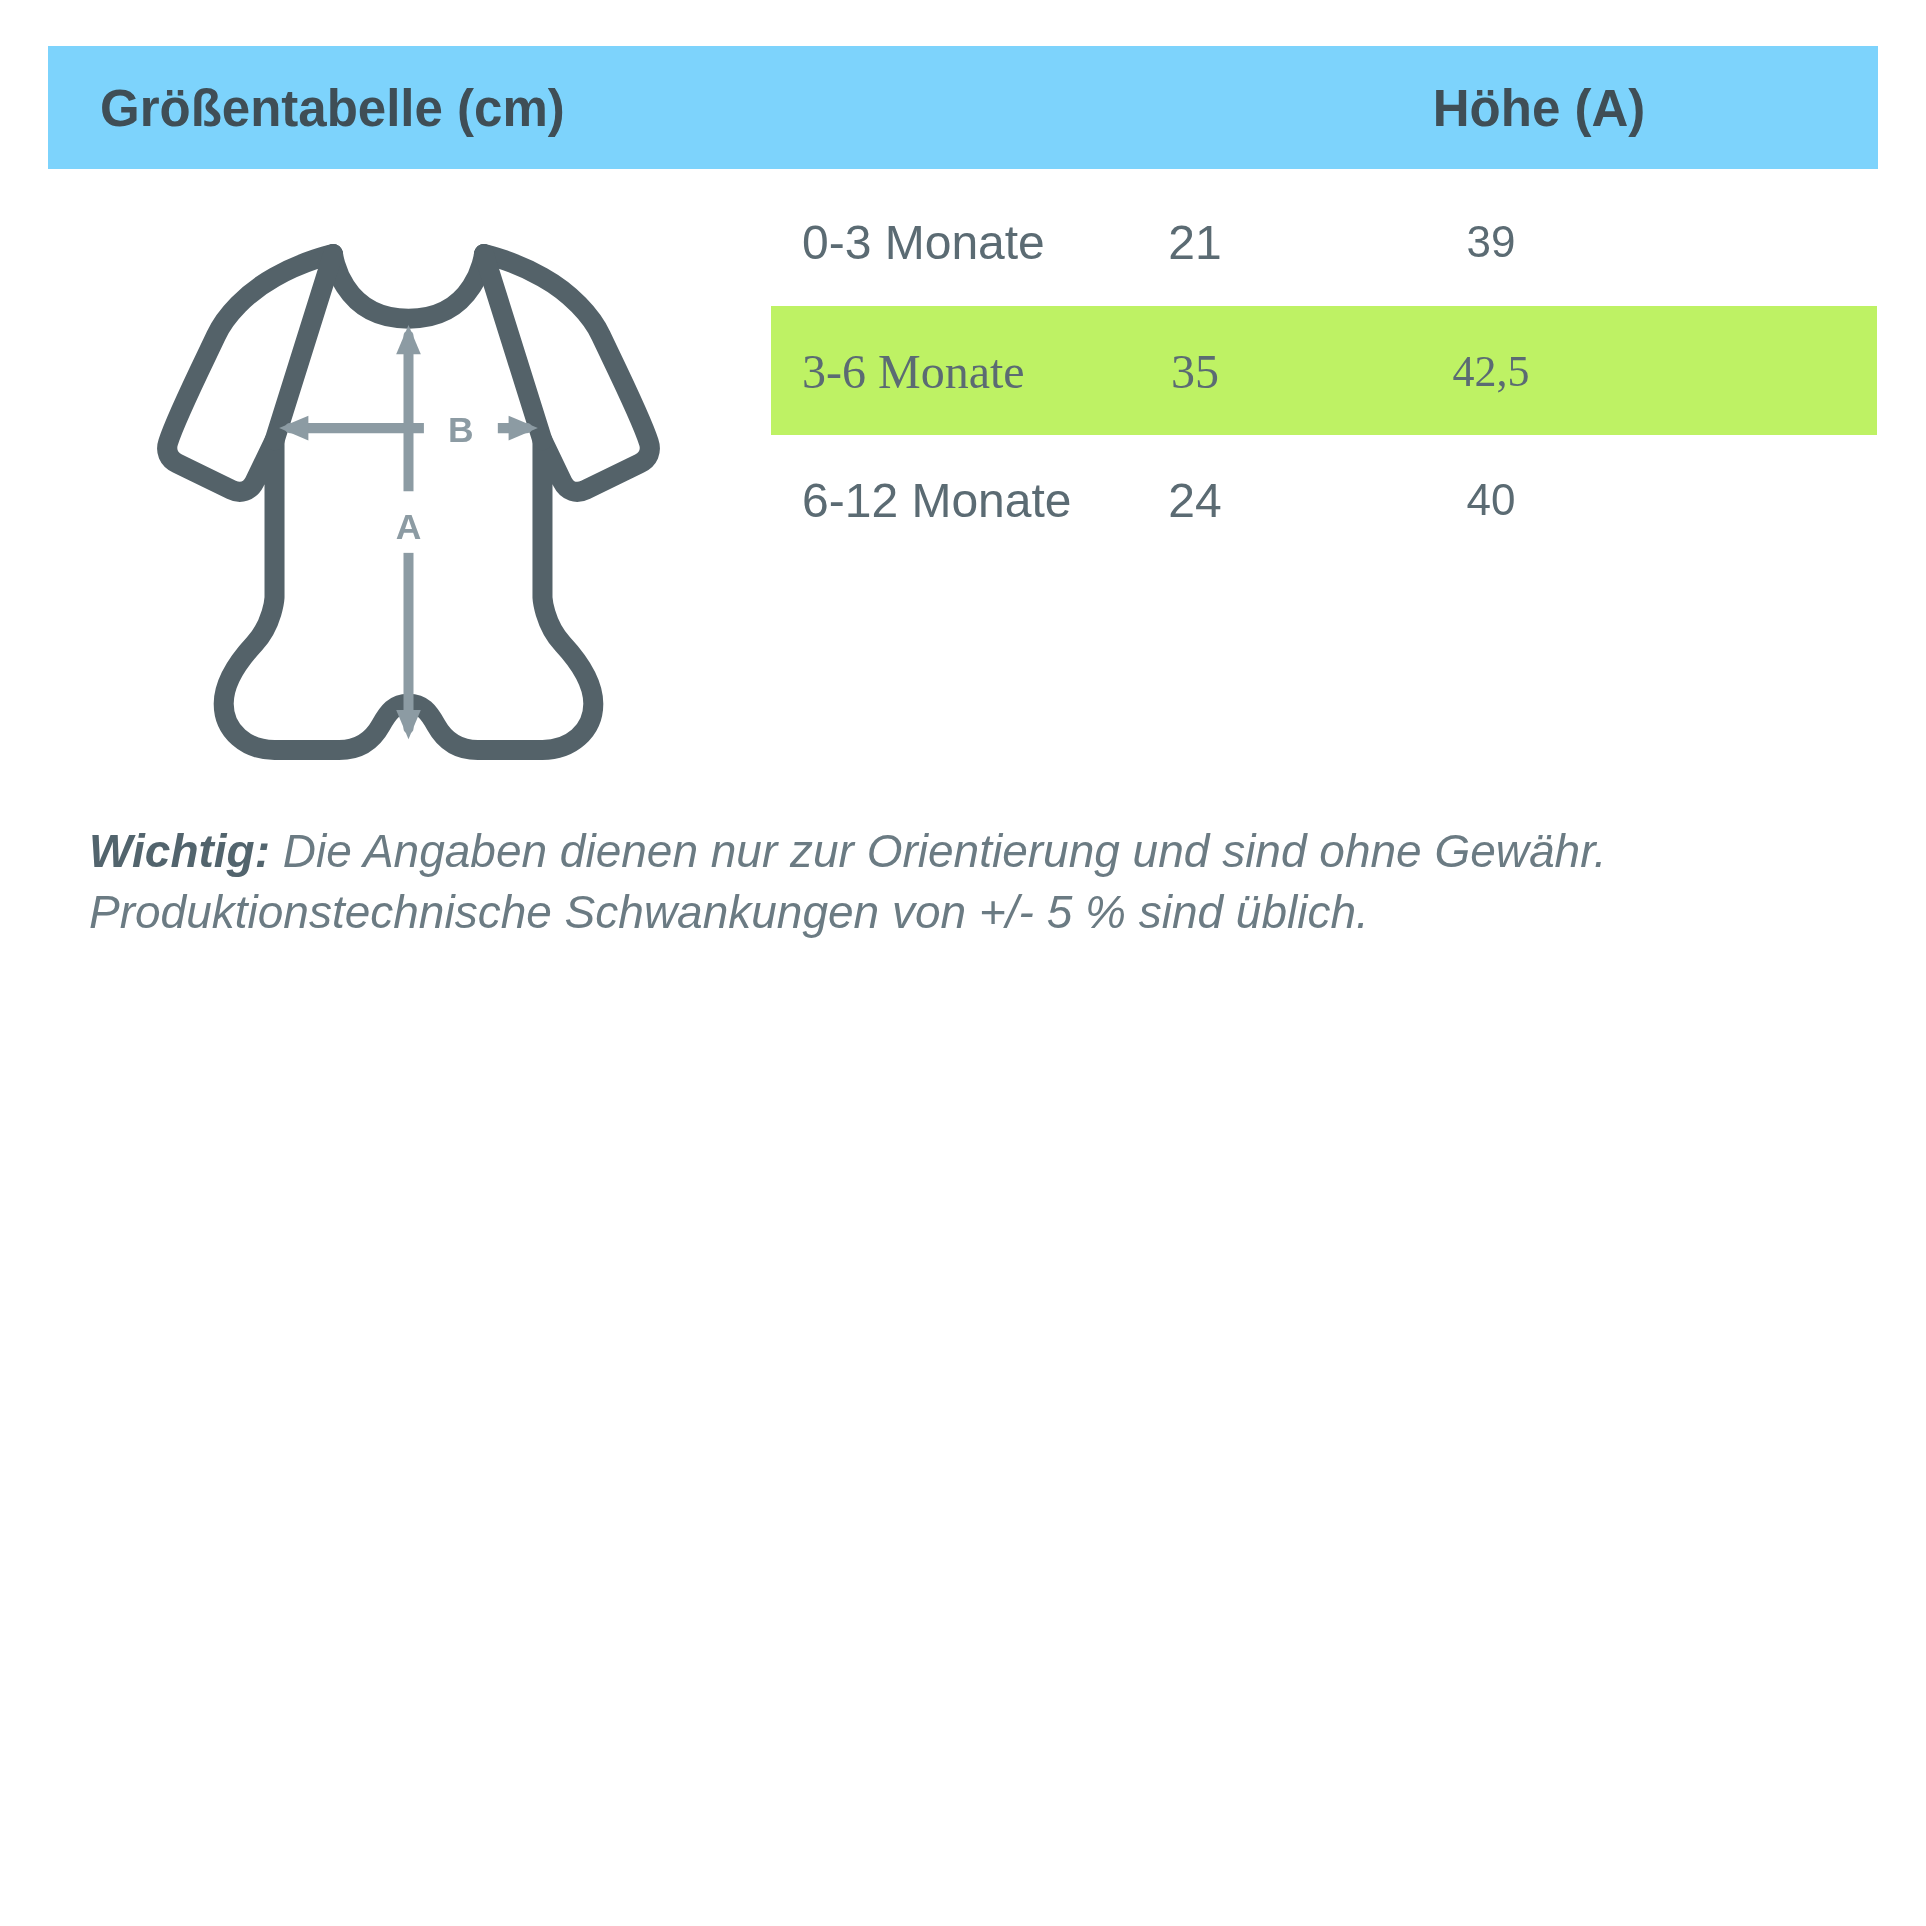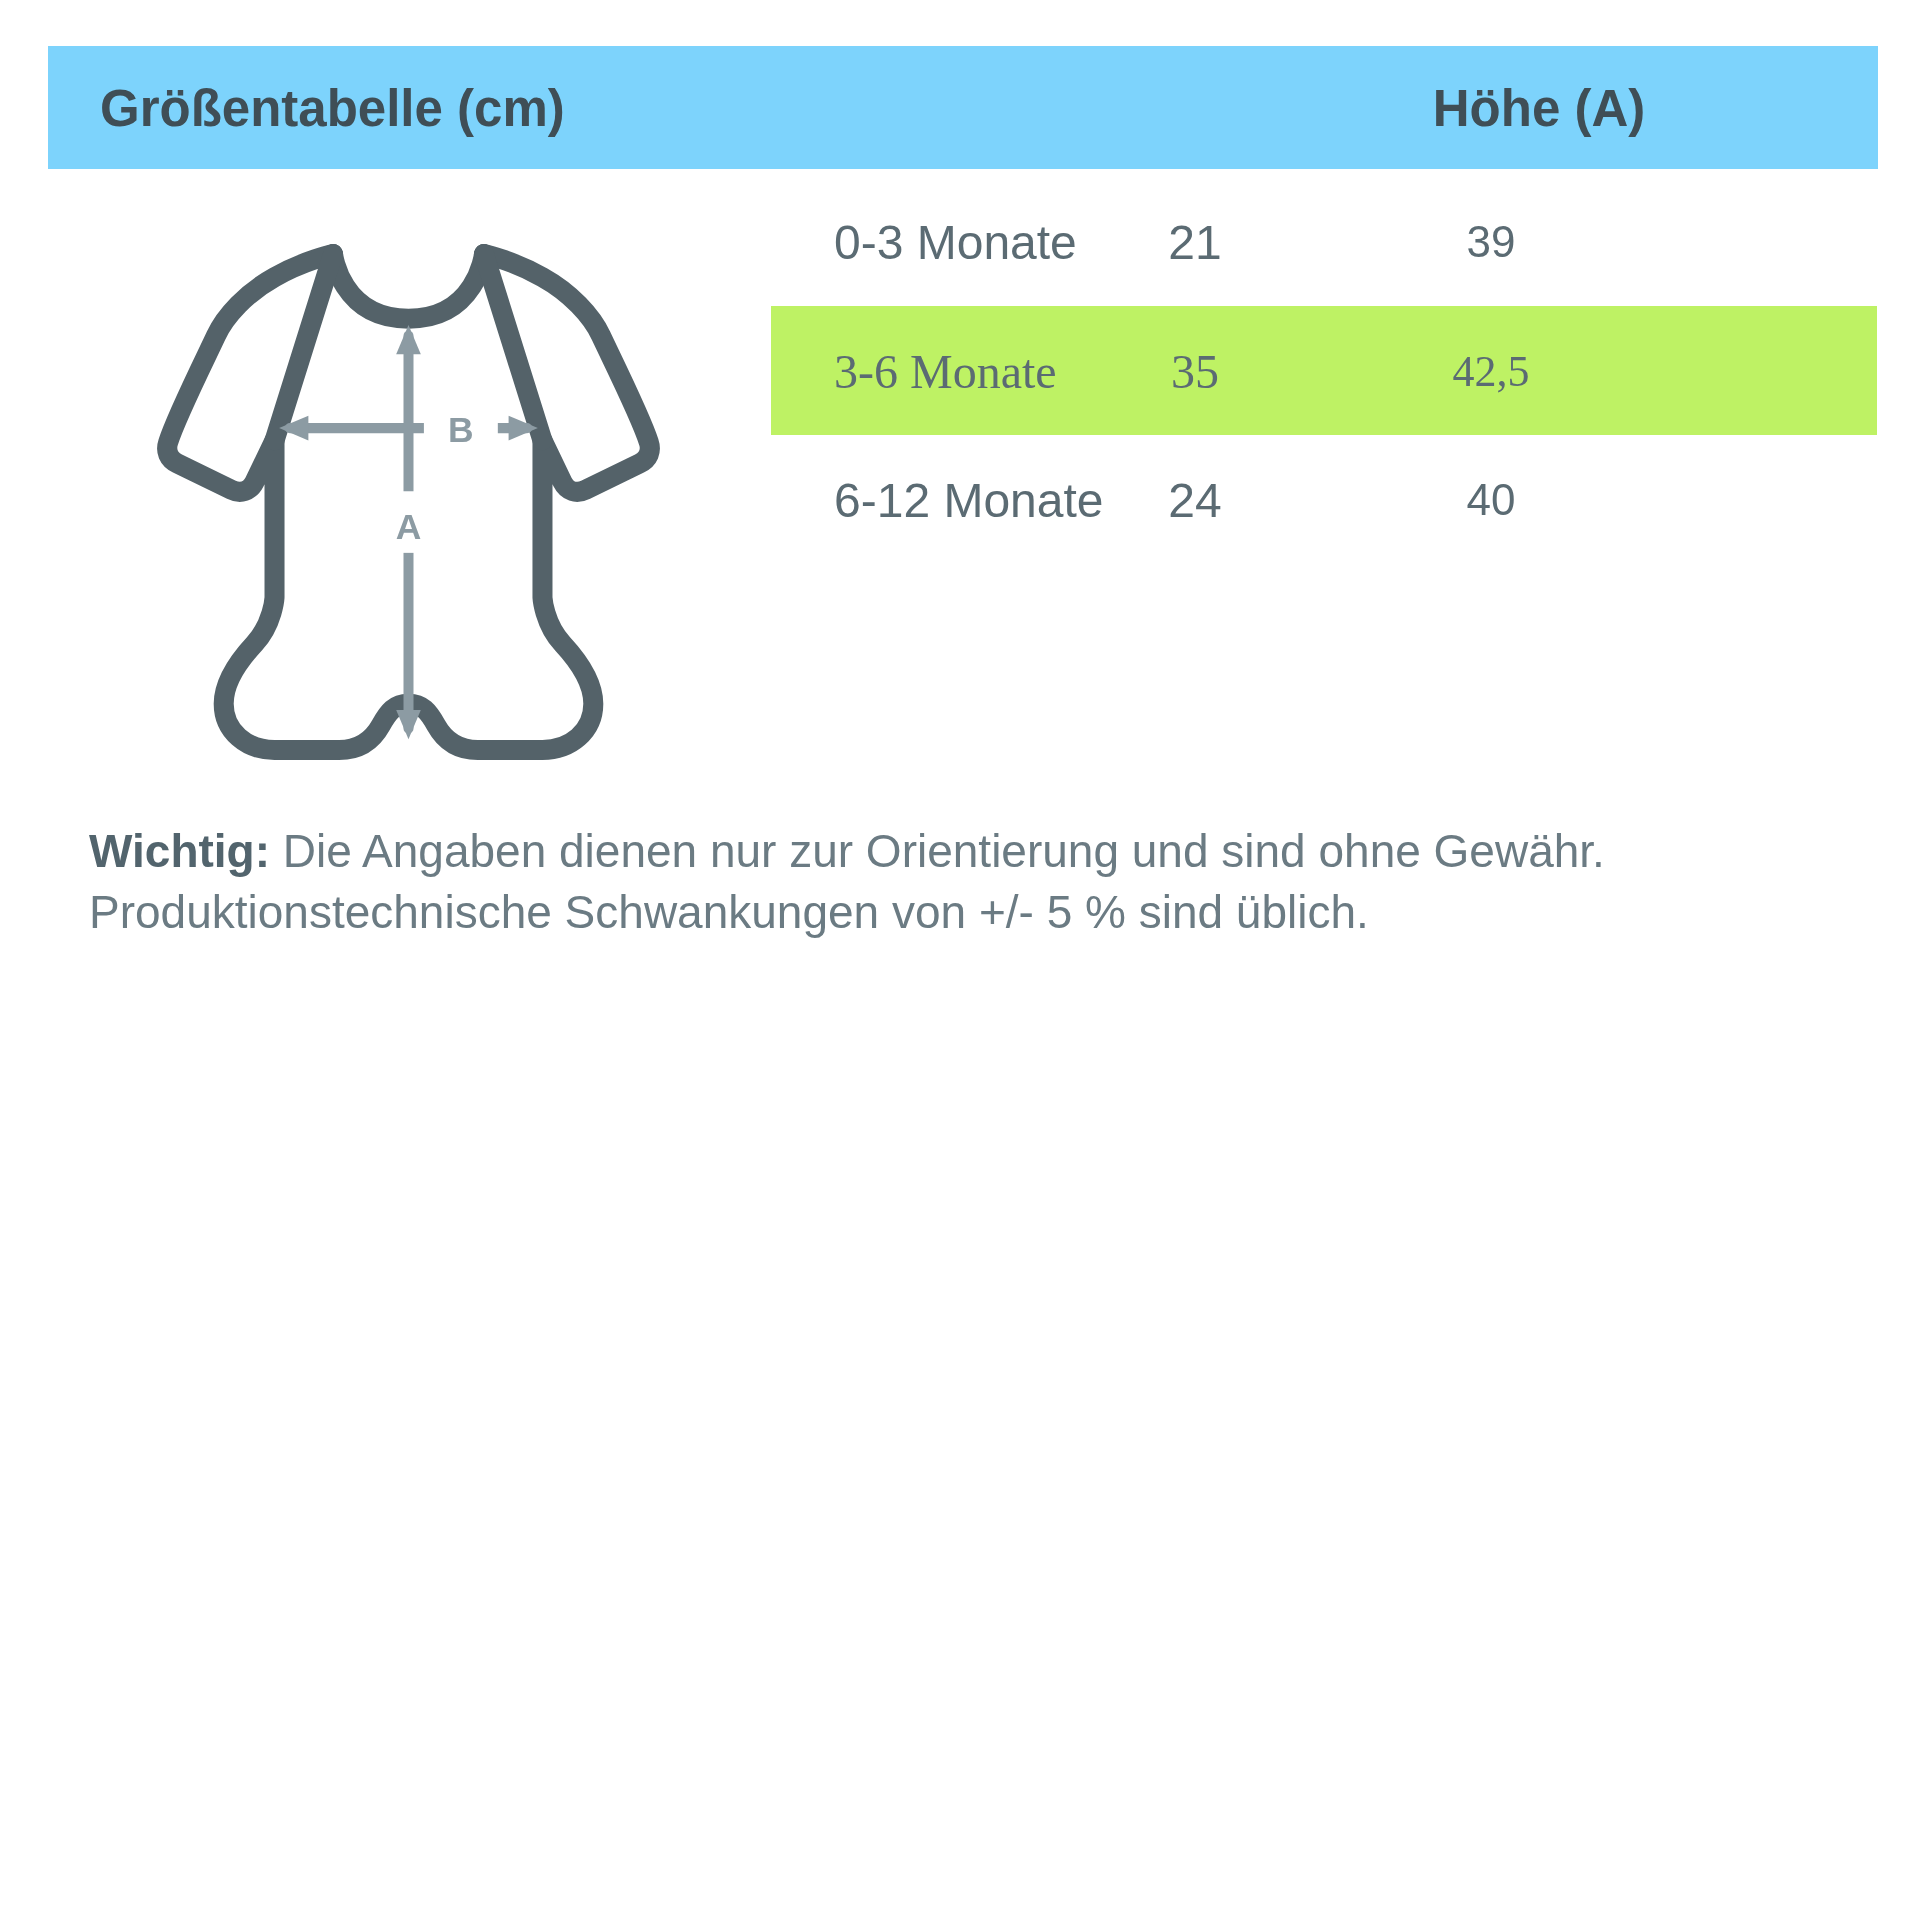--- a/index.html
+++ b/index.html
@@ -94,21 +94,20 @@
     font-family: Liberation Serif, serif;
   }
   .cell-size {
     position: absolute;
     left: 31px;
     top: 50%;
     transform: translateY(-50%);
     font-size: 48px;
     color: #5b6b73;
     white-space: nowrap;
-    margin-left: 32px;
   }
   .cell-b {
     position: absolute;
     left: 297px;
     width: 254px;
     top: 50%;
     transform: translateY(-50%);
     text-align: center;
     font-size: 48px;
     color: #5b6b73;
@@ -128,20 +127,21 @@
 
   
   .note {
     position: absolute;
     left: 89px;
     top: 821px;
     width: 1765px;
     font-size: 46px;
     line-height: 1.32;
     color: #6b7b83;
+    font-style: italic;
   }
   .note b {
     color: #52646d;
     font-weight: bold;
   }
 </style>
 </head>
 <body>
 
 <div class="sheet">

